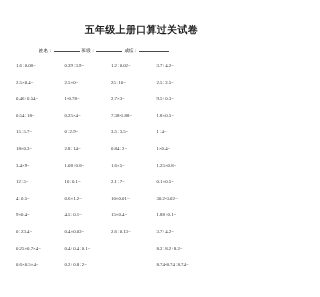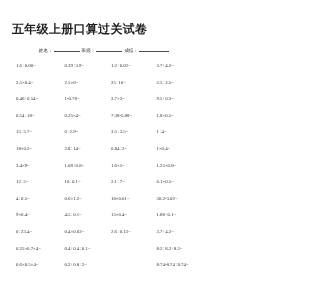--- a/index.html
+++ b/index.html
@@ -15,22 +15,22 @@
     overflow: hidden;
   }
   .page {
     width: 210px;
     height: 297px;
     box-sizing: border-box;
     padding: 24px 12px 0 12px;
     position: relative;
   }
   .title {
-    text-align: left;
-    font-size: 12px;
+    text-align: right;
+    font-size: 10px;
     line-height: 11px;
     letter-spacing: 0.3px;
     font-weight: 700;
     color: #1f1f1f;
     margin: 0 0 11px 0;
     white-space: nowrap;
   }
   .info-row {
     display: flex;
     justify-content: center;

